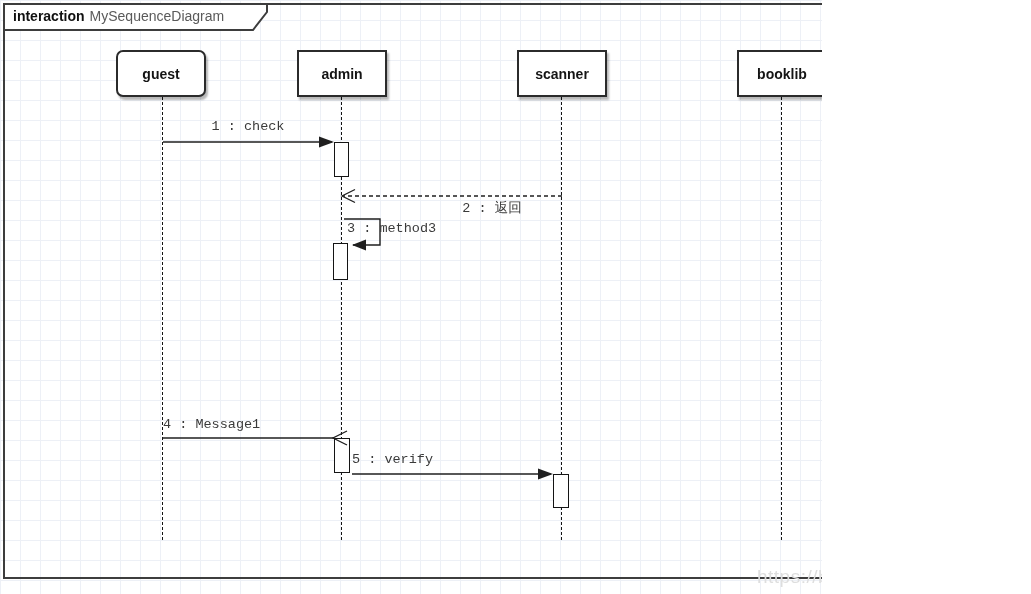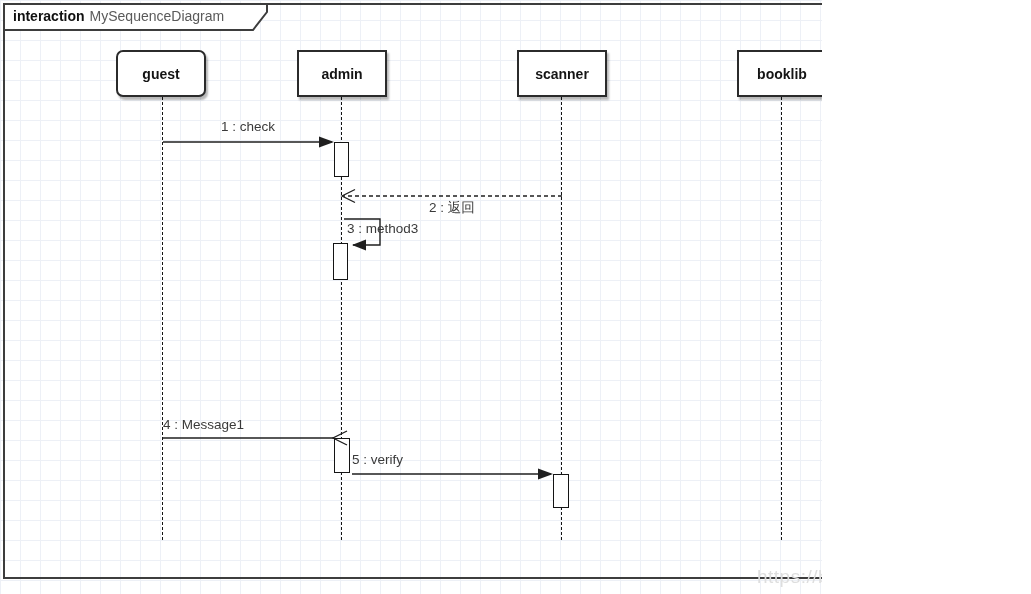--- a/index.html
+++ b/index.html
@@ -38,24 +38,24 @@
   .act{
     position:absolute;box-sizing:border-box;background:#fff;
     border:1.5px solid #141414;z-index:4;
   }
   .act1{left:334px;top:142px;width:15px;height:35px;}
   .act2{left:333px;top:243px;width:15px;height:37px;}
   .act3{left:334px;top:438px;width:16px;height:35px;}
   .act4{left:553px;top:474px;width:16px;height:34px;}
   .arrows{position:absolute;left:0;top:0;z-index:5;pointer-events:none;}
   .msg-label{
-    position:absolute;font-size:13.5px;color:#3a3a3a;z-index:6;white-space:nowrap;
+    position:absolute;font-size:13.5px;color:#3a3a3a;z-index:6;white-space:nowrap;font-family:Liberation Mono, monospace;
   }
   .m1{left:163px;width:170px;top:119px;text-align:center;}
-  .m2{left:342px;width:220px;top:199px;text-align:center;}
+  .m2{left:342px;width:220px;top:199px;text-align:center;padding-left:40px;}
   .m3{left:347px;top:221px;}
   .m4{left:163px;width:170px;top:417px;}
   .m5{left:352px;width:200px;top:452px;}
   .wm{
     position:absolute;right:5px;top:554px;font-size:16px;color:#9c9c9c;
     z-index:8;letter-spacing:1px;
   }
   .wm-url{
     position:absolute;left:757px;top:566px;font-size:19px;color:#dedede;
     z-index:7;letter-spacing:0.5px;

